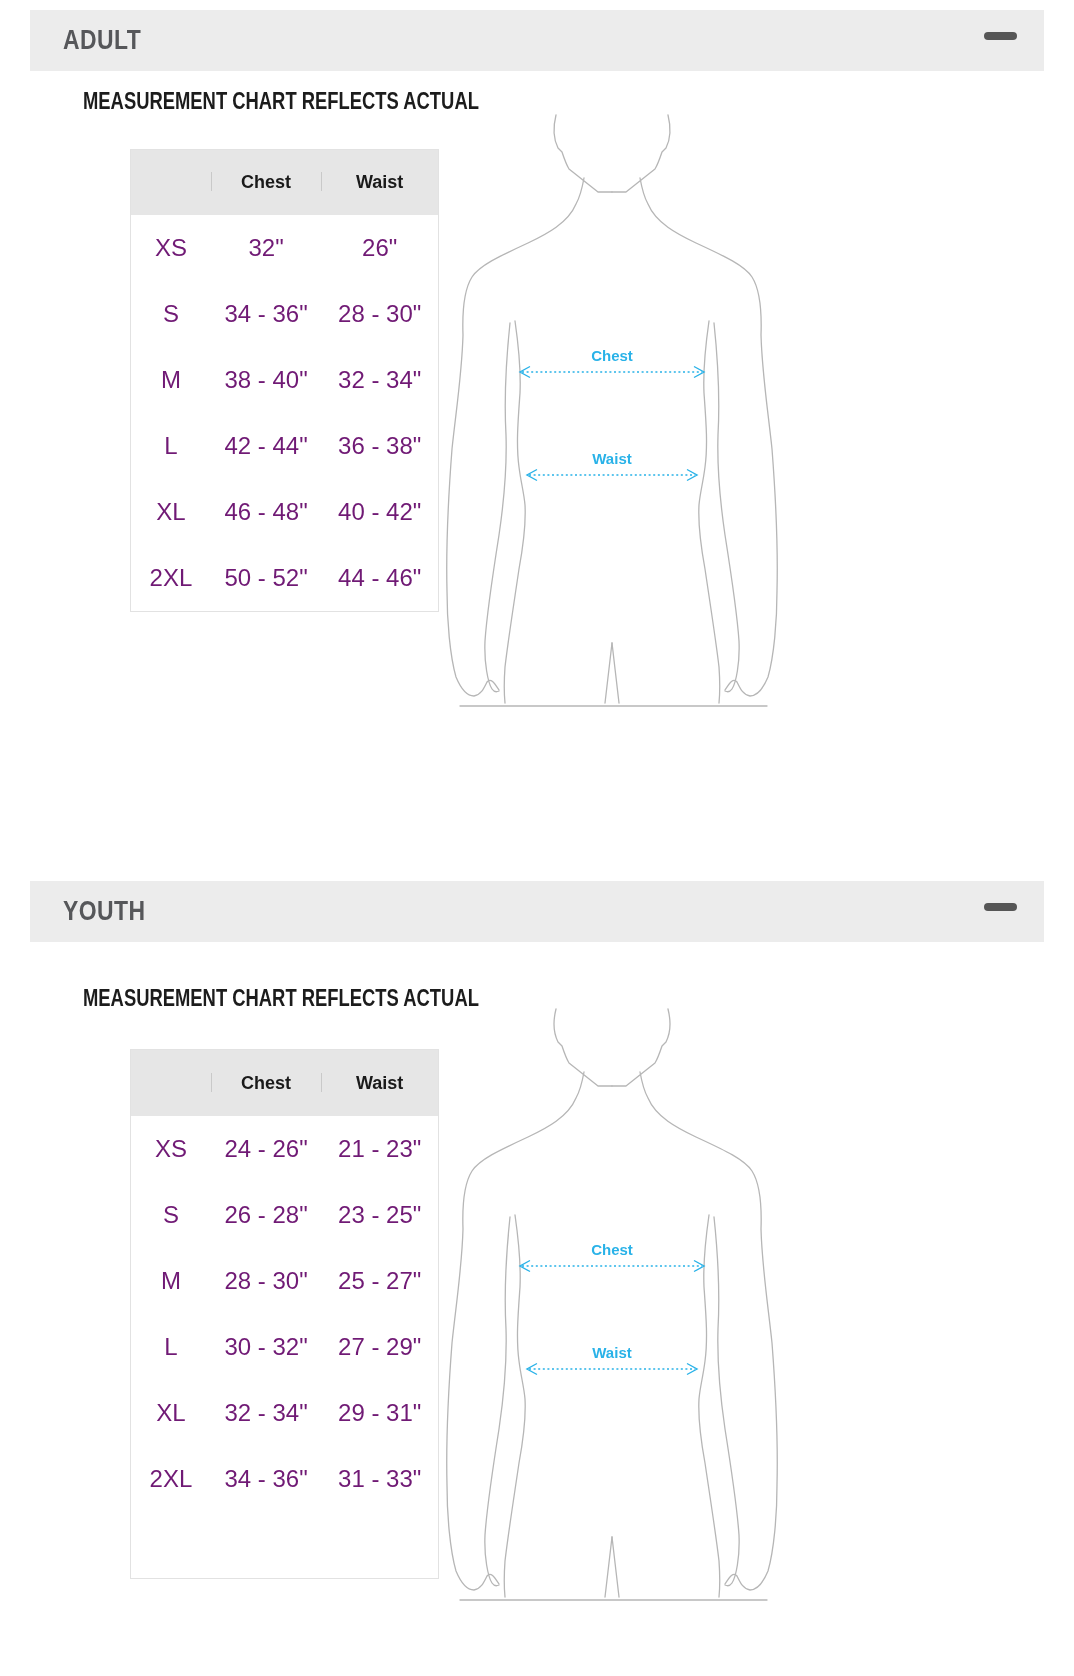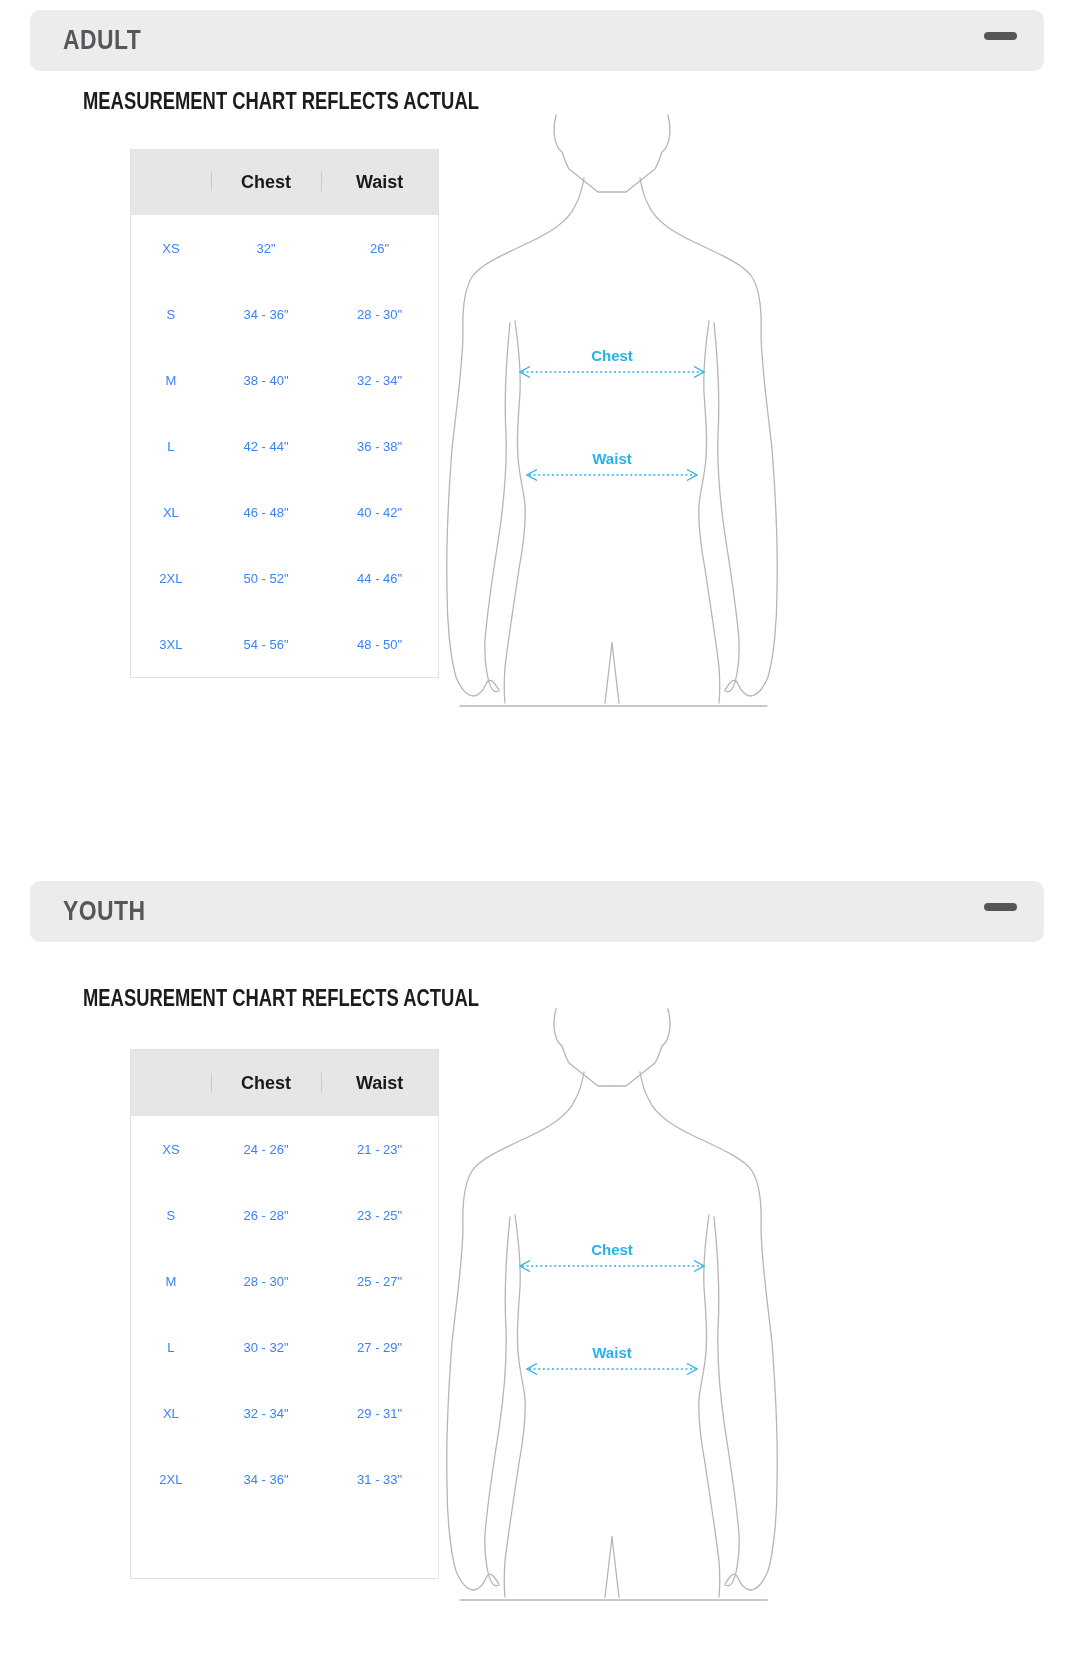--- a/index.html
+++ b/index.html
@@ -1,37 +1,37 @@
 <!DOCTYPE html>
 <html><head>
 <meta charset="utf-8">
 <style>
   html,body{margin:0;padding:0;background:#fff;}
   body{font-family:"Liberation Sans",sans-serif;color:#1a1a1a;}
   .page{position:relative;width:1074px;height:1676px;background:#fff;overflow:hidden;}
 
   
-  .accordion-bar{position:absolute;left:30px;width:1014px;height:61px;background:#ececec;cursor:pointer;border-radius:10px;}
+  .accordion-bar{position:absolute;left:30px;width:1014px;height:61px;background:#ececec;cursor:pointer;}
   .bar-title{position:absolute;left:33px;top:50%;transform:translateY(-52%) scaleX(0.85);transform-origin:left center;
              font-size:27px;font-weight:bold;letter-spacing:.5px;color:#56575a;white-space:nowrap;}
   .minus-icon{position:absolute;right:27px;top:22px;width:33px;height:8px;border-radius:4px;background:#565656;}
 
   
   .chart-title{position:absolute;left:83px;margin:0;font-size:23px;font-weight:bold;color:#1c1c1c;
                transform:scaleX(0.80);transform-origin:left center;white-space:nowrap;letter-spacing:0;}
 
   
   .size-table{position:absolute;left:130px;width:309px;background:#fff;border:1px solid #e2e2e2;box-sizing:border-box;}
   .thead{display:flex;background:#e6e6e6;align-items:center;}
   .adult .thead{height:65px;}
   .youth .thead{height:66px;}
   .hcell{font-weight:bold;font-size:18px;text-align:center;position:relative;box-sizing:border-box;}
   .hcell.sep::before{content:"";position:absolute;left:0;top:0;width:1px;height:19px;background:#c9c9c9;}
   .trow{display:flex;align-items:center;height:66px;}
-  .tcell{font-size:13px;text-align:center;color:#3b82f6;}
+  .tcell{font-size:24px;text-align:center;color:#701a75;}
   .col-size{width:26%;}
   .col-chest{width:36%;}
   .col-waist{width:38%;}
   .youth .tbody{padding-bottom:66px;}
 
   
   .silhouette{position:absolute;left:432px;width:360px;height:600px;overflow:visible;}
   .fig-label{font-family:"Liberation Sans",sans-serif;font-size:15px;font-weight:bold;fill:#29b2e8;}
   .hidden-defs{position:absolute;width:0;height:0;overflow:hidden;}
 </style>
@@ -106,25 +106,20 @@
           <div class="trow">
             <div class="tcell col-size">XL</div>
             <div class="tcell col-chest">46 - 48"</div>
             <div class="tcell col-waist">40 - 42"</div>
           </div>
           <div class="trow">
             <div class="tcell col-size">2XL</div>
             <div class="tcell col-chest">50 - 52"</div>
             <div class="tcell col-waist">44 - 46"</div>
           </div>
-          <div class="trow">
-            <div class="tcell col-size">3XL</div>
-            <div class="tcell col-chest">54 - 56"</div>
-            <div class="tcell col-waist">48 - 50"</div>
-          </div>
         </div>
     </div>
 
     <svg class="silhouette" style="top:111px;" viewBox="0 0 360 600">
       <use href="#body-figure"></use>
       <g stroke="#29b2e8" stroke-width="1.4" fill="none">
         <line x1="90" y1="261" x2="270" y2="261" stroke-dasharray="2,2.6"></line>
         <path d="M98,255.5 L88,261 L98,266.5"></path>
         <path d="M262,255.5 L272,261 L262,266.5"></path>
       </g>

